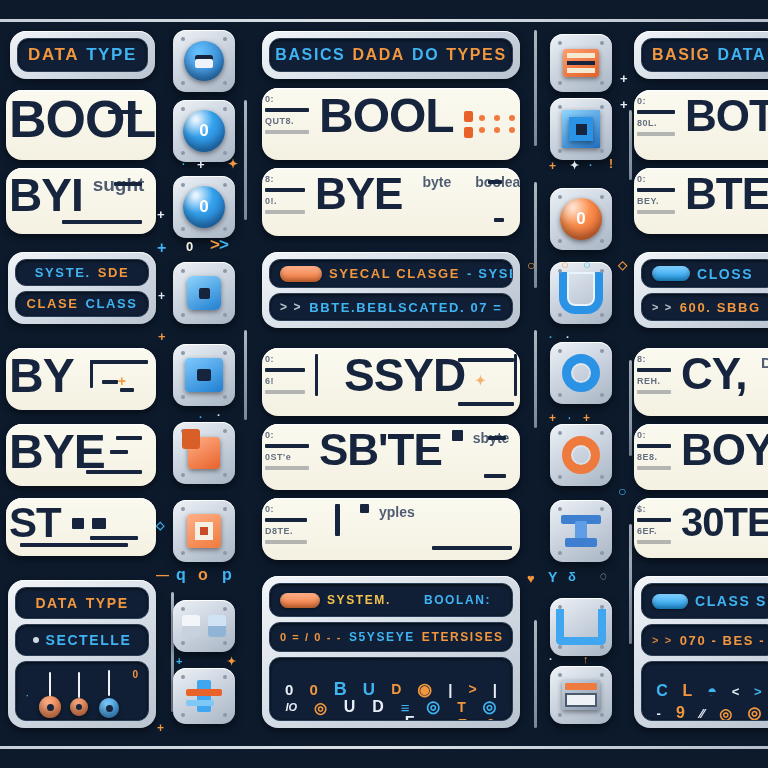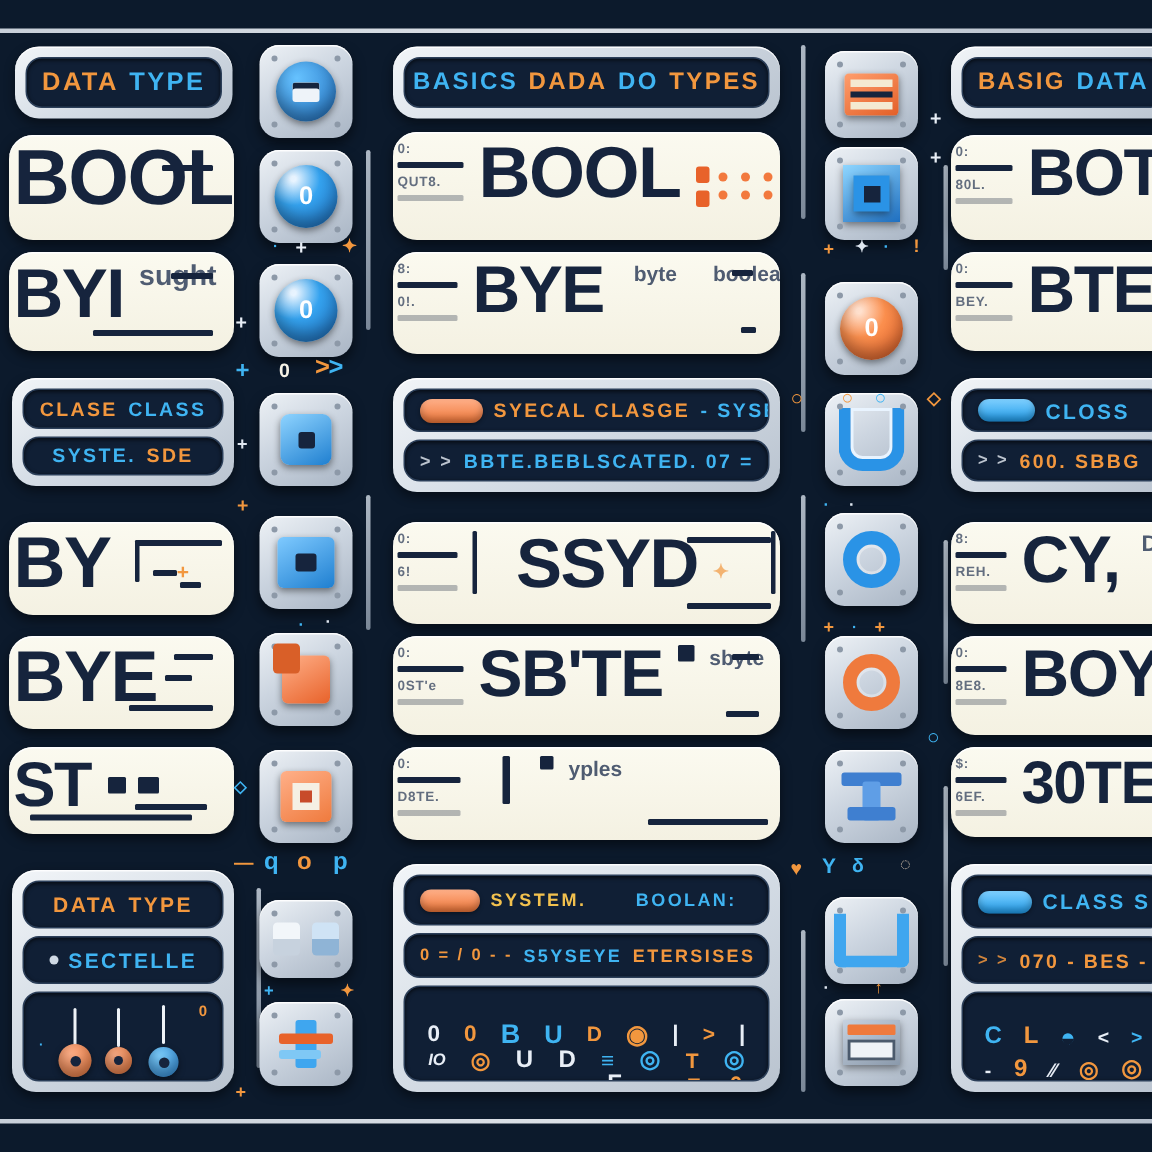--- a/index.html
+++ b/index.html
@@ -109,26 +109,26 @@
 
   <div class="plate" style="left:6px;top:168px;width:150px;height:66px;">
     <span class="big" style="font-size:46px;">BYI</span>
     <span class="ghost" style="font-size:19px;">sught</span>
     <span class="ln" style="width:28px;position:absolute;right:14px;top:14px;"></span>
     <span class="ln" style="width:80px;position:absolute;right:14px;bottom:10px;"></span>
   </div>
 
   <div class="chrome" style="left:8px;top:252px;width:148px;height:72px;">
     <div class="slot">
+      <span class="t b" style="font-size:13px;">SYSTE.</span>
+      <span class="t o" style="font-size:13px;">SDE</span>
+    </div>
+    <div class="slot">
       <span class="t o" style="font-size:13px;">CLASE</span>
       <span class="t b" style="font-size:13px;">CLASS</span>
-    </div>
-    <div class="slot">
-      <span class="t b" style="font-size:13px;">SYSTE.</span>
-      <span class="t o" style="font-size:13px;">SDE</span>
     </div>
   </div>
 
   <div class="plate" style="left:6px;top:348px;width:150px;height:62px;">
     <span class="big" style="font-size:48px;">BY</span>
     <span class="ln" style="width:58px;position:absolute;left:84px;top:12px;"></span>
     <span class="ln" style="width:3px;height:28px;position:absolute;left:84px;top:12px;"></span>
     <span class="ln" style="width:16px;position:absolute;left:96px;top:32px;"></span>
     <span class="mk o" style="font-size:14px;right:30px;top:26px;">+</span>
     <span class="ln" style="width:14px;position:absolute;right:22px;bottom:18px;"></span>

